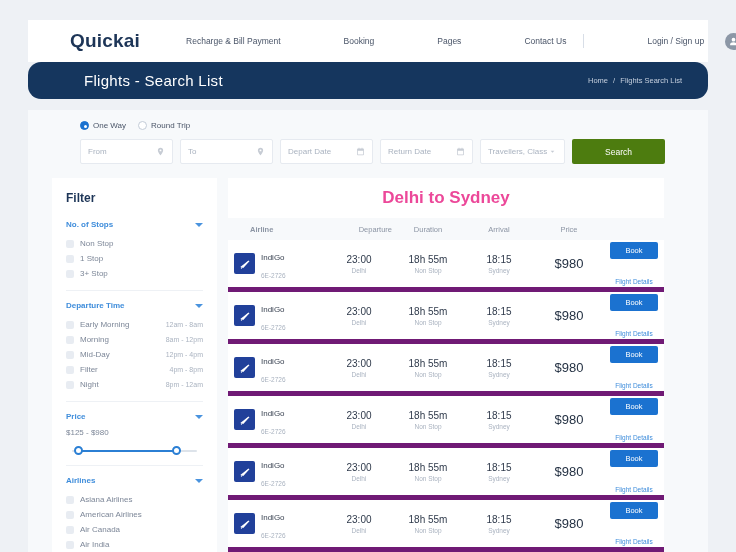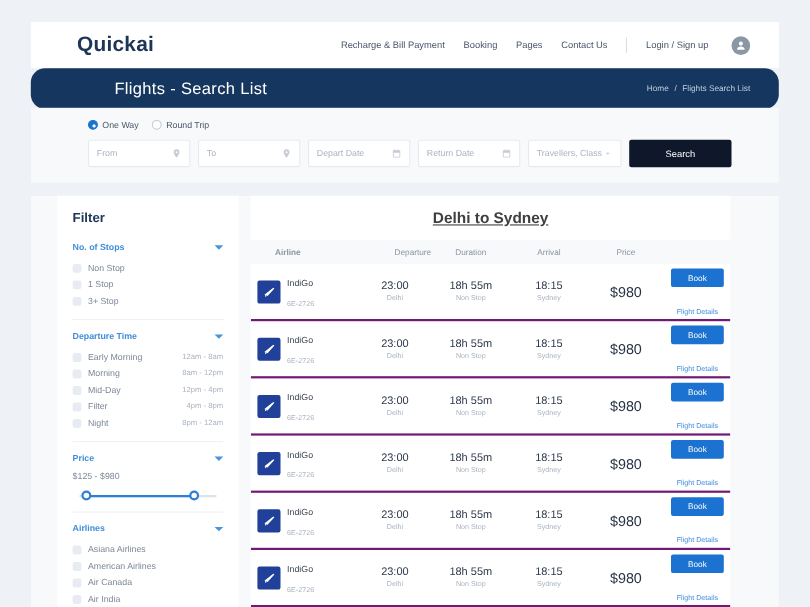--- a/index.html
+++ b/index.html
@@ -17,45 +17,45 @@
     width: 680px; height: 42px;
     background: #ffffff;
     display: flex; align-items: center;
     padding: 0 26px 0 42px;
   }
   .brand {
     font-size: 19px; font-weight: bold; color: #1d3557;
     letter-spacing: .2px;
   }
   .nav { margin-left: auto; display: flex; align-items: center; gap: 17px; }
-  .nav-item { font-size: 8.5px; color: #4a5568; white-space: nowrap; cursor: pointer; }
+  .nav-item { font-size: 8.5px; color: #4a5568; white-space: nowrap; cursor: pointer; padding-left: 46px; }
   .nav-sep { width: 1px; height: 14px; background: #d8dee7; }
   .avatar {
     width: 17px; height: 17px; border-radius: 50%;
     background: #8c97a6; display: flex; align-items: center;
     justify-content: center; margin-left: 4px;
   }
   .avatar svg { width: 9px; height: 9px; fill: #ffffff; }
 
   
   .banner {
     position: absolute; left: 28px; top: 62px;
     width: 680px; height: 37px;
     background: #15365e;
     display: flex; align-items: center;
-    padding: 0 26px 0 76px;
+    padding: 0 26px 0 56px;
     border-radius: 13px;
   }
   .banner-title { font-size: 15px; color: #ffffff; letter-spacing: .3px; }
   .crumb { margin-left: auto; font-size: 7.5px; color: #c4cedd; }
   .crumb .sep { margin: 0 3px; }
 
   
   .searchstrip {
-    position: absolute; left: 28px; top: 98px;
+    position: absolute; left: 28px; top: 110px;
     width: 680px; height: 68px;
     background: #f7f9fb;
     padding: 11px 28px 0 52px;
   }
   .radios { display: flex; align-items: center; gap: 12px; margin-bottom: 9px; }
   .radio { display: flex; align-items: center; gap: 4px; font-size: 8px; color: #4a5568; cursor: pointer; }
   .dot {
     width: 9px; height: 9px; border-radius: 50%;
     border: 1px solid #c3ccd8; background: #fff;
     display: inline-block; position: relative;
@@ -71,21 +71,21 @@
     border-radius: 2px; display: flex; align-items: center;
     padding: 0 7px; font-size: 8px; color: #aab3c0;
   }
   .field .ftxt { flex: 1; }
   .f-from, .f-to { width: 93px; }
   .f-dep, .f-ret { width: 93px; }
   .f-trav { width: 85px; }
   .ficon { width: 9px; height: 9px; opacity: .55; }
   .ficon svg { width: 9px; height: 9px; fill: #98a2b1; }
   .btn-search {
-    width: 93px; height: 25px; background: #0f172a; color: #fff;
+    width: 93px; height: 25px; background: #4d7c0f; color: #fff;
     font-size: 8.5px; border: none; border-radius: 2px; cursor: pointer;
     display: flex; align-items: center; justify-content: center;
   }
 
   
   .body { position: absolute; left: 28px; top: 178px; width: 680px; height: 374px; background: #f7f9fb; }
 
   
   .filter {
     position: absolute; left: 52px; top: 178px;
@@ -121,35 +121,35 @@
   .knob.k1 { left: 2px; }
   .knob.k2 { right: 16px; }
 
   
   .results {
     position: absolute; left: 228px; top: 178px;
     width: 436px; height: 374px; background: #ffffff; overflow: hidden;
   }
   .res-title {
     height: 40px; display: flex; align-items: center; justify-content: center;
-    font-size: 14px; font-weight: bold; color: #404040; text-decoration: underline;
+    font-size: 17px; font-weight: bold; color: #ec4899;
   }
   .thead {
     display: flex; align-items: center; height: 22px;
     background: #f7f9fb; font-size: 7.5px; color: #8c95a4;
   }
   .c-air { width: 98px; padding-left: 22px; font-weight: bold; }
   .c-dep { width: 66px; text-align: right; }
   .c-dur { width: 72px; text-align: center; }
   .c-arr { width: 70px; text-align: center; }
   .c-pri { width: 70px; text-align: center; }
   .c-act { flex: 1; }
   .row {
     display: flex; align-items: center; height: 52px;
-    border-bottom: 2px solid #701a75;
+    border-bottom: 5px solid #701a75;
   }
   .airline { width: 98px; display: flex; align-items: center; padding-left: 6px; gap: 6px; }
   .logo {
     width: 21px; height: 21px; background: #21409a; border-radius: 2px;
     display: flex; align-items: center; justify-content: center; flex-shrink: 0;
   }
   .logo svg { width: 14px; height: 14px; }
   .aname { font-size: 8px; color: #3b4453; line-height: 1.35; }
   .acode { font-size: 6.5px; color: #aab3c0; line-height: 1.35; }
   .cell { text-align: center; }

